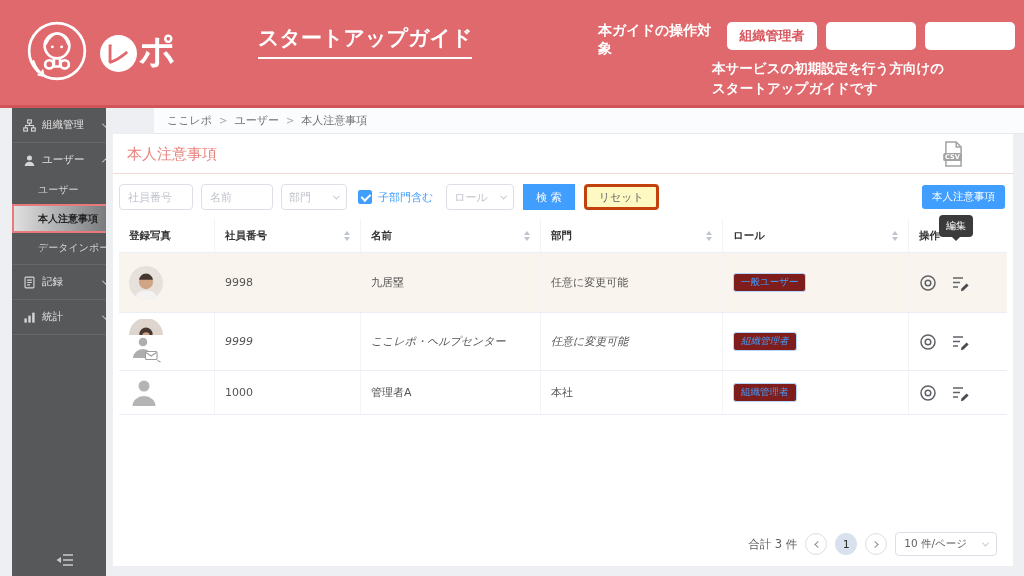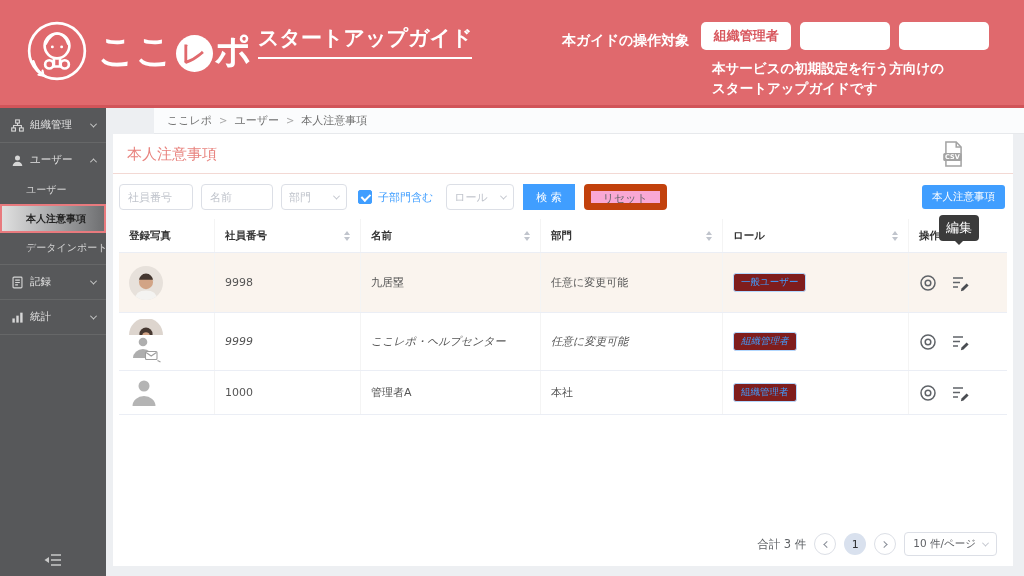--- a/index.html
+++ b/index.html
@@ -9,28 +9,28 @@
   
   .header { position:absolute; top:0; left:0; width:1024px; height:108px;
     background:#e0696d; border-bottom:3px solid #d15459; }
   .logo { position:absolute; left:24px; top:18px; display:flex; align-items:center; cursor:pointer; }
   .wordmark { display:flex; align-items:center; color:#fff; font-size:36px; font-weight:bold; margin-left:8px; letter-spacing:1px; }
   .word-circle { width:37px; height:37px; background:#fff; border-radius:50%; color:#e0696d;
     font-size:25px; font-weight:bold; display:flex; align-items:center; justify-content:center; margin:4px 2px 0 2px; }
   .guide-block { position:absolute; left:258px; top:24px; color:#fff; }
   .guide-title { font-size:21px; font-weight:bold; padding-bottom:5px; border-bottom:2px solid #fff; display:inline-block; }
   .guide-subtitle { font-size:12.5px; font-weight:bold; margin-top:9px; }
-  .target-row { position:absolute; left:562px; top:22px; display:flex; align-items:flex-end; }
+  .target-row { position:absolute; left:598px; top:22px; display:flex; align-items:flex-start; }
   .target-label { color:#fff; font-size:14px; font-weight:bold; margin-right:12px; }
   .badge { background:#fff; border-radius:5px; height:28px; min-width:90px; padding:0 10px;
     display:flex; align-items:center; justify-content:center; color:#d8575e; font-weight:bold; font-size:13px; margin-right:9px; }
   .target-desc { position:absolute; left:712px; top:58px; color:#fff; font-size:13.5px; font-weight:bold; line-height:1.5; }
 
   
-  .sidebar { position:absolute; top:108px; left:0; width:106px; height:468px; background:#57585a; }
+  .sidebar { position:absolute; top:108px; left:12px; width:106px; height:468px; background:#57585a; }
   .nav-group { border-bottom:1px solid rgba(255,255,255,0.09); padding:2px 0; }
   .nav-item { height:30px; display:flex; align-items:center; padding:0 10px 0 11px;
     color:#e2e2e2; font-size:10.5px; cursor:pointer; white-space:nowrap; }
   .nav-item svg { margin-right:6px; flex:none; }
   .nav-label { flex:1; overflow:hidden; }
   .chev { width:5px; height:5px; border-right:1.4px solid #cfcfcf; border-bottom:1.4px solid #cfcfcf; flex:none; }
   .chev.down { transform:rotate(45deg) translate(-1px,-1px); }
   .chev.up { transform:rotate(-135deg) translate(-1px,-1px); }
   .sub-item { height:29px; display:flex; align-items:center; padding-left:26px;
     color:#d2d2d2; font-size:10px; cursor:pointer; white-space:nowrap; }
@@ -57,21 +57,21 @@
   .sel { height:26px; border:1px solid #dcdfe6; border-radius:4px; background:#fff; color:#c0c4cc;
     font-size:11px; display:flex; align-items:center; justify-content:space-between; padding:0 7px; cursor:pointer; }
   .sel .chev { border-color:#c0c4cc; }
   .checkbox { width:14px; height:14px; background:#409eff; border:1px solid #409eff; border-radius:2px;
     position:relative; margin-left:11px; flex:none; cursor:pointer; }
   .checkbox::after { content:""; position:absolute; left:4px; top:1px; width:3.5px; height:7px;
     border:solid #fff; border-width:0 2px 2px 0; transform:rotate(45deg); }
   .cb-label { color:#409eff; font-size:11px; margin-left:6px; white-space:nowrap; }
   .btn-search { background:#409eff; color:#fff; border:none; border-radius:0; height:26px;
     padding:0 13px; font-size:11px; margin-left:9px; font-family:inherit; cursor:pointer; white-space:nowrap; }
-  .btn-reset { background:#f9a8d4; color:#606266; border:7px solid #c2410c; border-radius:4px; height:26px;
+  .btn-reset { background:#fef9c3; color:#606266; border:3px solid #c2410c; border-radius:4px; height:26px;
     padding:0 12px; font-size:11px; margin-left:9px; font-family:inherit; cursor:pointer; white-space:nowrap; }
   .btn-add { background:#409eff; color:#fff; border:none; border-radius:3px; height:24px;
     padding:0 10px; font-size:10.5px; margin-left:auto; font-family:inherit; cursor:pointer; white-space:nowrap; }
 
   
   .table { margin:9px 6px 0 6px; font-size:11px; color:#555; }
   .t-row { display:flex; border-bottom:1px solid #ebeef5; align-items:stretch; }
   .t-cell { padding:0 10px; display:flex; align-items:center; border-right:1px solid #f4f4f4; overflow:hidden; }
   .t-cell:last-child { border-right:none; }
   .c1{width:96px;flex:none;} .c2{width:146px;flex:none;} .c3{width:180px;flex:none;}
@@ -85,36 +85,36 @@
   .row-1 { height:60px; background:#faf4ee; }
   .row-2 { height:58px;font-style:italic; }
   .row-3 { height:44px; }
   .tag { border:1px solid #b3d8ff; background:#7f1d1d; color:#409eff; font-size:9.5px;
     padding:2px 7px; border-radius:3px; white-space:nowrap; }
   .ops { gap:14px; }
   .op-icon { cursor:pointer; display:flex; }
   .avatar-stack { display:flex; flex-direction:column; align-items:center; gap:2px; }
 
   
-  .tooltip { position:absolute; left:826px; top:81px; background:#3b3b3b; color:#fff; font-size:13px;
+  .tooltip { position:absolute; left:826px; top:81px; background:#3b3b3b; color:#fff; font-size:10px;
     padding:4px 7px; border-radius:4px; z-index:5; white-space:nowrap; }
   .tooltip::after { content:""; position:absolute; left:50%; bottom:-4px; margin-left:-4px;
     border-left:4px solid transparent; border-right:4px solid transparent; border-top:4px solid #3b3b3b; }
 
   
   .pagination { position:absolute; right:16px; bottom:10px; display:flex; align-items:center; gap:8px;
     font-size:11.5px; color:#5f6266; }
   .pg-circle { width:22px; height:22px; border-radius:50%; border:1px solid #dcdfe6; background:#fff;
     display:flex; align-items:center; justify-content:center; cursor:pointer; }
   .pg-circle .chev { border-color:#8a8f99; }
   .pg-circle .chev.left { transform:rotate(135deg) translate(-1px,-1px); }
   .pg-circle .chev.right { transform:rotate(-45deg) translate(-1px,-1px); }
   .pg-num { background:#d9e1ee; border:none; color:#303133; font-size:11px; }
   .pg-size { height:24px; border:1px solid #dcdfe6; border-radius:4px; background:#fff;
-    display:flex; align-items:center; gap:7px; padding:0 8px; font-size:10.5px; color:#606266; cursor:pointer; white-space:nowrap; }
+    display:flex; align-items:center; gap:16px; padding:0 8px; font-size:10.5px; color:#606266; cursor:pointer; white-space:nowrap; }
   .pg-size .chev { border-color:#c0c4cc; }
 </style>
 </head>
 <body>
 
 <div class="header">
   <div class="logo">
     <svg width="66" height="66" viewBox="0 0 64 64">
       <g fill="none" stroke="#fff" stroke-width="2.6" stroke-linecap="round">
         <circle cx="32" cy="32" r="27"></circle>
@@ -123,21 +123,20 @@
         <circle cx="24.5" cy="45" r="4"></circle>
         <circle cx="39.5" cy="45" r="4"></circle>
         <path d="M29,39 h6 v8 h-6 z"></path>
         <path d="M9,42 a27,27 0 0 0 9,13"></path>
         <path d="M14,55 l5,1 -1,-5" fill="#fff" stroke-width="2"></path>
       </g>
       <circle cx="27.5" cy="28" r="1.4" fill="#fff"></circle>
       <circle cx="36.5" cy="28" r="1.4" fill="#fff"></circle>
     </svg>
     <div class="wordmark">
-      <span>ここ</span>
       <span class="word-circle">
           <span>レ</span>
         </span>
       <span>ポ</span>
     </div>
   </div>
   <div class="guide-block">
     <div class="guide-title">スタートアップガイド</div>
   </div>
   <div class="target-row">

